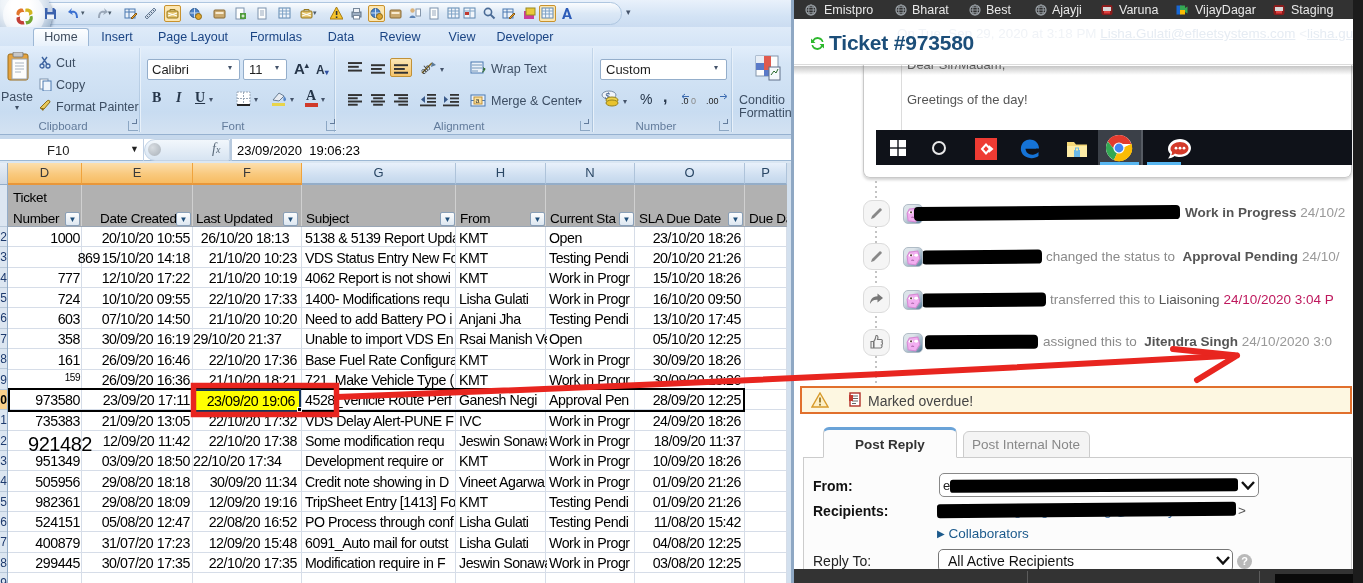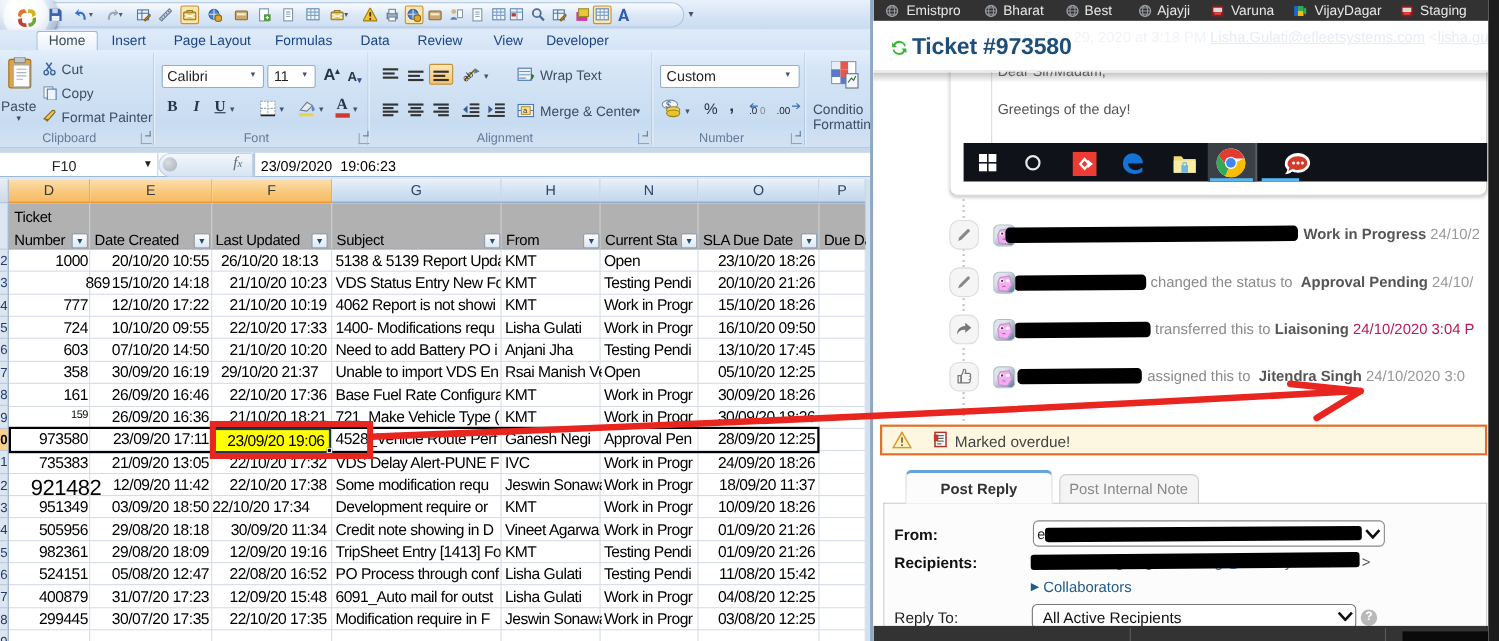--- a/index.html
+++ b/index.html
@@ -345,21 +345,21 @@
 <div class="a" style="left:8px;top:185px;width:779px;height:42px;background:#b1b1b1"></div>
 <div class="a" style="left:81px;top:185px;width:1px;height:42px;background:#d0d0d0"></div>
 <div class="a" style="left:192px;top:185px;width:1px;height:42px;background:#d0d0d0"></div>
 <div class="a" style="left:301px;top:185px;width:1px;height:42px;background:#d0d0d0"></div>
 <div class="a" style="left:455px;top:185px;width:1px;height:42px;background:#d0d0d0"></div>
 <div class="a" style="left:545px;top:185px;width:1px;height:42px;background:#d0d0d0"></div>
 <div class="a" style="left:634px;top:185px;width:1px;height:42px;background:#d0d0d0"></div>
 <div class="a" style="left:744px;top:185px;width:1px;height:42px;background:#d0d0d0"></div>
 <div class="txt" style="left:13px;top:190px;font-size:13.5px;color:#000;letter-spacing:-0.3px">Ticket</div>
 <div class="txt" style="left:13px;top:211px;font-size:13.5px;color:#000;letter-spacing:-0.3px">Number</div>
-<div class="txt" style="left:86px;top:211px;font-size:13.5px;color:#000;letter-spacing:-0.3px">Date Created</div>
+<div class="txt" style="left:100px;top:211px;font-size:13.5px;color:#000;letter-spacing:-0.3px">Date Created</div>
 <div class="txt" style="left:196px;top:211px;font-size:13.5px;color:#000;letter-spacing:-0.3px">Last Updated</div>
 <div class="txt" style="left:306px;top:211px;font-size:13.5px;color:#000;letter-spacing:-0.3px">Subject</div>
 <div class="txt" style="left:460px;top:211px;font-size:13.5px;color:#000;letter-spacing:-0.3px">From</div>
 <div class="txt" style="left:550px;top:211px;font-size:13.5px;color:#000;letter-spacing:-0.3px">Current Sta</div>
 <div class="txt" style="left:639px;top:211px;font-size:13.5px;color:#000;letter-spacing:-0.3px">SLA Due Date</div>
 <div class="txt" style="left:749px;top:211px;font-size:13.5px;color:#000;letter-spacing:-0.3px">Due Da</div>
 <div class="a" style="left:65px;top:212px;width:15px;height:14px;background:linear-gradient(#fdfdfd,#dde7f1);border:1px solid #8aa0b8;border-radius:2px;text-align:center;font-size:8px;color:#1f4e79;line-height:13px">▼</div>
 <div class="a" style="left:176px;top:212px;width:15px;height:14px;background:linear-gradient(#fdfdfd,#dde7f1);border:1px solid #8aa0b8;border-radius:2px;text-align:center;font-size:8px;color:#1f4e79;line-height:13px">▼</div>
 <div class="a" style="left:283px;top:212px;width:15px;height:14px;background:linear-gradient(#fdfdfd,#dde7f1);border:1px solid #8aa0b8;border-radius:2px;text-align:center;font-size:8px;color:#1f4e79;line-height:13px">▼</div>
 <div class="a" style="left:440px;top:212px;width:15px;height:14px;background:linear-gradient(#fdfdfd,#dde7f1);border:1px solid #8aa0b8;border-radius:2px;text-align:center;font-size:8px;color:#1f4e79;line-height:13px">▼</div>
@@ -412,21 +412,21 @@
 <div class="txt" style="left:8px;top:310.9px;width:72px;text-align:right;font-size:14.2px;letter-spacing:-0.45px">603</div>
 <div class="txt" style="left:82px;top:310.9px;width:108px;text-align:right;font-size:14.2px;letter-spacing:-0.45px">07/10/20 14:50</div>
 <div class="txt" style="left:193px;top:310.9px;width:104px;text-align:right;font-size:14.2px;letter-spacing:-0.45px">21/10/20 10:20</div>
 <div class="a" style="left:305px;top:310.9px;width:150px;height:17px;overflow:hidden;font-size:14.2px;letter-spacing:-0.45px;white-space:nowrap">Need to add Battery PO i</div>
 <div class="a" style="left:459px;top:310.9px;width:88px;height:17px;overflow:hidden;font-size:14.2px;letter-spacing:-0.45px;white-space:nowrap">Anjani Jha</div>
 <div class="a" style="left:549px;top:310.9px;width:85px;height:17px;overflow:hidden;font-size:14.2px;letter-spacing:-0.45px;white-space:nowrap">Testing Pendi</div>
 <div class="txt" style="left:635px;top:310.9px;width:106px;text-align:right;font-size:14.2px;letter-spacing:-0.45px">13/10/20 17:45</div>
 <div class="a" style="left:8px;top:348.1px;width:779px;height:1px;background:#d6dde8"></div>
 <div class="txt" style="left:8px;top:331.3px;width:72px;text-align:right;font-size:14.2px;letter-spacing:-0.45px">358</div>
 <div class="txt" style="left:82px;top:331.3px;width:108px;text-align:right;font-size:14.2px;letter-spacing:-0.45px">30/09/20 16:19</div>
-<div class="txt" style="left:193px;top:331.3px;width:104px;text-align:center;font-size:14.2px;letter-spacing:-0.45px">29/10/20 21:37</div>
+<div class="txt" style="left:193px;top:331.3px;width:104px;text-align:left;font-size:14.2px;letter-spacing:-0.45px">29/10/20 21:37</div>
 <div class="a" style="left:305px;top:331.3px;width:150px;height:17px;overflow:hidden;font-size:14.2px;letter-spacing:-0.45px;white-space:nowrap">Unable to import VDS En</div>
 <div class="a" style="left:459px;top:331.3px;width:88px;height:17px;overflow:hidden;font-size:14.2px;letter-spacing:-0.45px;white-space:nowrap">Rsai Manish Ve</div>
 <div class="a" style="left:549px;top:331.3px;width:85px;height:17px;overflow:hidden;font-size:14.2px;letter-spacing:-0.45px;white-space:nowrap">Open</div>
 <div class="txt" style="left:635px;top:331.3px;width:106px;text-align:right;font-size:14.2px;letter-spacing:-0.45px">05/10/20 12:25</div>
 <div class="a" style="left:8px;top:368.5px;width:779px;height:1px;background:#d6dde8"></div>
 <div class="txt" style="left:8px;top:351.6px;width:72px;text-align:right;font-size:14.2px;letter-spacing:-0.45px">161</div>
 <div class="txt" style="left:82px;top:351.6px;width:108px;text-align:right;font-size:14.2px;letter-spacing:-0.45px">26/09/20 16:46</div>
 <div class="txt" style="left:193px;top:351.6px;width:104px;text-align:right;font-size:14.2px;letter-spacing:-0.45px">22/10/20 17:36</div>
 <div class="a" style="left:305px;top:351.6px;width:150px;height:17px;overflow:hidden;font-size:14.2px;letter-spacing:-0.45px;white-space:nowrap">Base Fuel Rate Configura</div>
 <div class="a" style="left:459px;top:351.6px;width:88px;height:17px;overflow:hidden;font-size:14.2px;letter-spacing:-0.45px;white-space:nowrap">KMT</div>
@@ -677,21 +677,21 @@
       <div class="a" style="left:128px;top:292.5px;width:124px;height:13.5px;background:#000;border-radius:4px;transform:rotate(-0.4deg)"></div>
       <div class="a" style="left:109px;top:290.0px;width:20px;height:20px;border-radius:5px;background:linear-gradient(135deg,#dde4ea 30%,#8fa9bd 75%,#4a718f);border:1px solid #b0bcc6">
         <svg width="15" height="16" viewBox="0 0 14 15" style="position:absolute;left:2px;top:2px">
           <path d="M3 2 L11 1 L13 8 L9 14 L2 13 L1 6 Z" fill="#f2aef0" stroke="#d68ad4"></path>
           <ellipse cx="4.5" cy="5" rx="2" ry="1.6" fill="#fff"></ellipse>
           <circle cx="4.7" cy="5" r="1" fill="#5a3a3a"></circle>
           <ellipse cx="9.5" cy="5" rx="1.8" ry="1.4" fill="#fff"></ellipse>
           <path d="M5 10 Q6 9 7.5 10" stroke="#b06ab0" fill="none"></path>
         </svg>
       </div>
-      <div class="txt" style="left:256px;top:291.5px;font-size:13.5px;color:#8a8a8a">transferred this to <b style="color:#555;font-weight:bold">Liaisoning</b> <span style="color:#be185d">24/10/2020 3:04 P</span></div>
+      <div class="txt" style="left:256px;top:291.5px;font-size:13.5px;color:#8a8a8a">transferred this to <b style="color:#555;font-weight:normal">Liaisoning</b> <span style="color:#be185d">24/10/2020 3:04 P</span></div>
 <div class="a" style="left:69px;top:328.5px;width:27px;height:27px;background:#f5f5f5;border:1px solid #dcdcdc;border-radius:9px"></div>
       <svg class="a" width="14" height="14" viewBox="0 0 14 14" style="left:76px;top:335px">
         <path d="M1 6.5 H3.5 V13 H1 Z M4 13 H10.5 C12 13 12.5 10.5 11.5 10 C12.8 9.6 12.8 7.4 11.8 7 C12.8 6.5 12.5 4.5 11 4.5 L7.5 4.5 C8.3 2.5 8 0.5 6.5 0.5 C5.5 0.5 5.8 1.8 5.5 3 C5.2 4.2 4.8 5.2 4 6 Z" fill="none" stroke="#777" stroke-width="1.1"></path>
       </svg>
       <div class="a" style="left:131px;top:335px;width:113px;height:13.5px;background:#000;border-radius:4px;transform:rotate(-0.4deg)"></div>
       <div class="a" style="left:109px;top:332.5px;width:20px;height:20px;border-radius:5px;background:linear-gradient(135deg,#dde4ea 30%,#8fa9bd 75%,#4a718f);border:1px solid #b0bcc6">
         <svg width="15" height="16" viewBox="0 0 14 15" style="position:absolute;left:2px;top:2px">
           <path d="M3 2 L11 1 L13 8 L9 14 L2 13 L1 6 Z" fill="#f2aef0" stroke="#d68ad4"></path>
           <ellipse cx="4.5" cy="5" rx="2" ry="1.6" fill="#fff"></ellipse>
           <circle cx="4.7" cy="5" r="1" fill="#5a3a3a"></circle>

